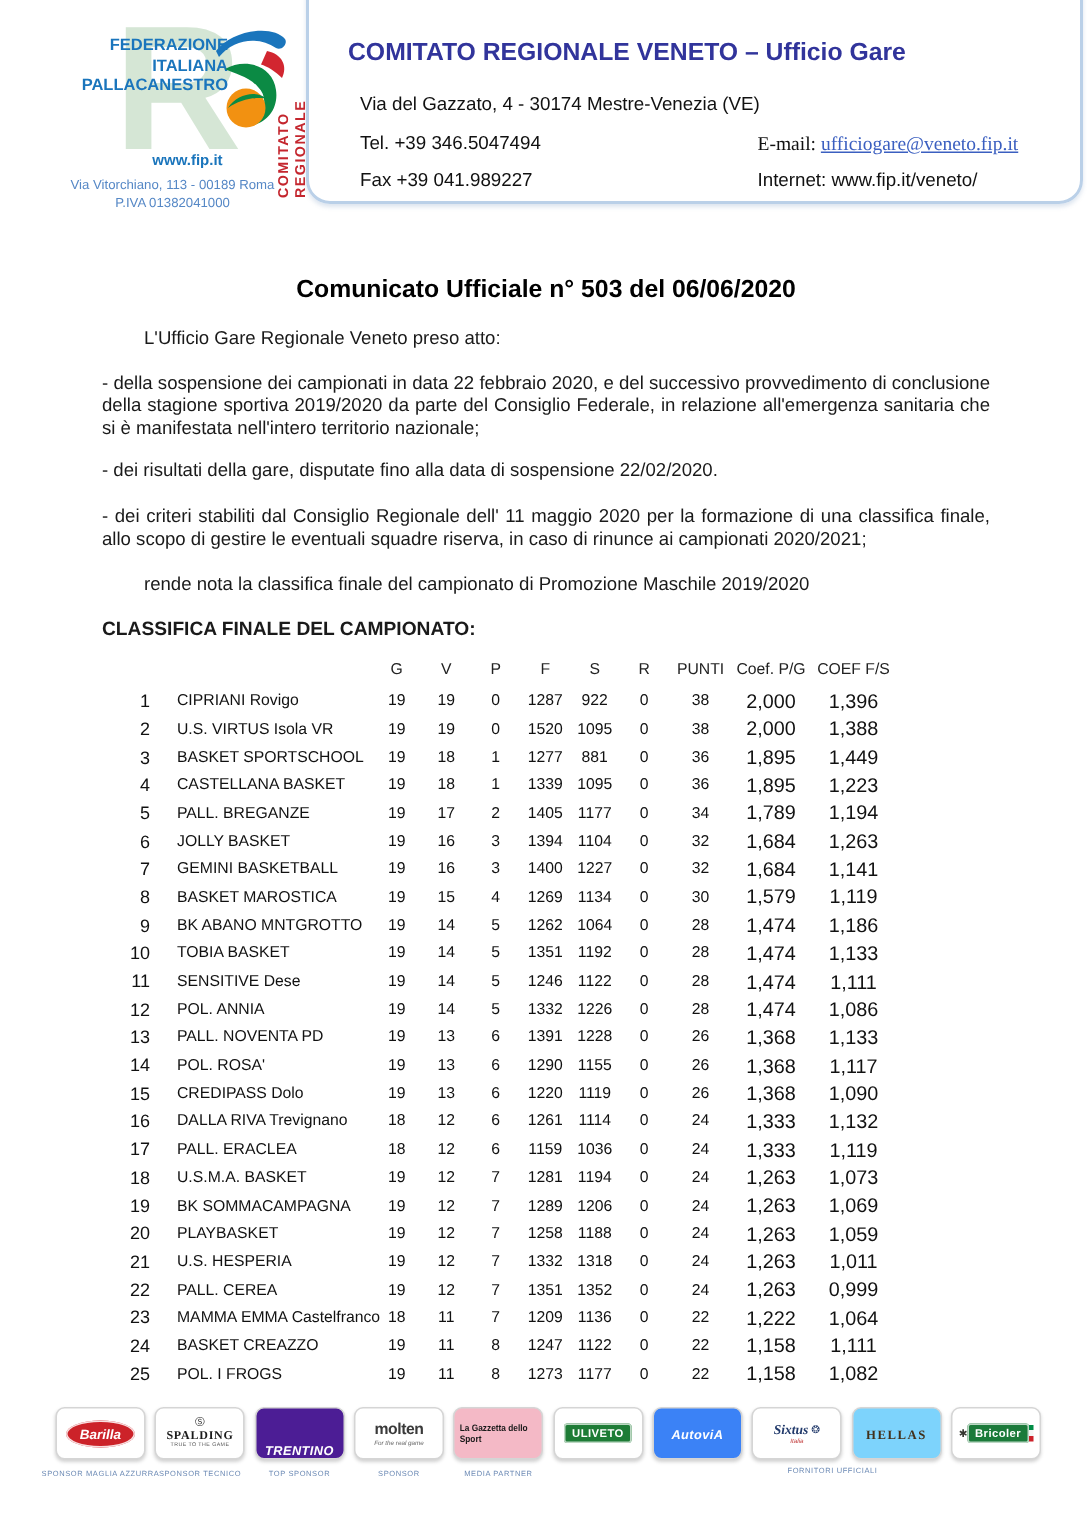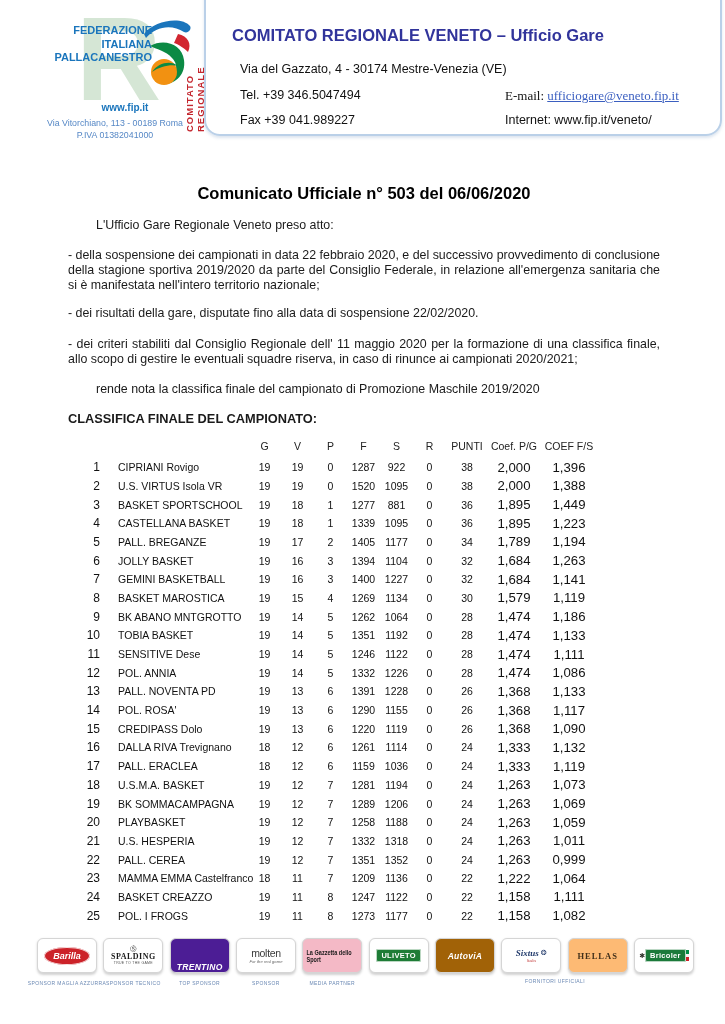--- a/index.html
+++ b/index.html
@@ -69,21 +69,21 @@
   .lg-oval{font-style:italic;font-weight:bold;font-size:9px;padding:4px 9px;border-radius:50%;
         box-shadow:inset 0 0 0 1px rgba(255,255,255,.85);}
   .lg-band{font-weight:bold;font-size:7.5px;padding:2px 5px;border-radius:2px;letter-spacing:.3px;
         box-shadow:inset 0 0 0 1px rgba(255,255,255,.7);}
   .lg-plate-text{font-weight:bold;font-style:italic;font-size:8.5px;letter-spacing:.3px;}
   .s-gazzetta .lg-plate-text{font-style:normal;font-size:6.3px;transform:scaleX(.88);letter-spacing:0;}
   .s-hellas .lg-plate-text{font-style:normal;font-family:"Liberation Serif",serif;letter-spacing:1px;}
   .sp-circ{font-size:6.5px;line-height:6px;}
   .sp-main{font-weight:bold;font-size:8px;letter-spacing:.5px;font-family:"Liberation Serif",serif;}
   .sp-sub{font-size:3.5px;letter-spacing:.3px;color:#555;}
-  .mol-main{font-weight:normal;font-size:10.5px;letter-spacing:-.3px;}
+  .mol-main{font-weight:bold;font-size:10.5px;letter-spacing:-.3px;}
   .mol-sub{font-size:4.2px;font-style:italic;color:#666;}
   .sx-row{display:flex;align-items:center;gap:2px;}
   .sx-main{font-weight:bold;font-style:italic;font-size:9px;font-family:"Liberation Serif",serif;}
   .sx-emblem{font-size:7px;}
   .sx-sub{font-size:4.2px;color:#c23a3a;font-style:italic;}
   .br-row{display:flex;align-items:center;gap:0;}
   .br-star{color:#33342e;font-size:7px;}
   .br-flag{width:3px;height:11px;background:linear-gradient(to bottom,#008c45 33%,#f4f4f4 33%,#f4f4f4 66%,#cd212a 66%);}
 </style>
 </head>
@@ -510,37 +510,37 @@
         </div>
         <div class="sponsor-caption">MEDIA PARTNER</div>
       </div>
       <div class="sponsor-cell">
         <div class="sponsor-box s-uliveto">
           <span class="lg-band" style="background: rgb(30, 124, 54); color: rgb(255, 255, 255);">ULIVETO</span>
         </div>
         <div class="sponsor-caption"></div>
       </div>
       <div class="sponsor-cell">
-        <div class="sponsor-box s-autovia" style="background: #a16207;">
+        <div class="sponsor-box s-autovia" style="background: #3b82f6;">
           <span class="lg-plate-text" style="color: rgb(255, 255, 255);">AutoviA</span>
         </div>
         <div class="sponsor-caption"></div>
       </div>
       <div class="sponsor-cell">
         <div class="sponsor-box s-sixtus">
           <div class="sx-row">
             <span class="sx-main" style="color: rgb(34, 58, 107);">Sixtus</span>
             <span class="sx-emblem" style="color: rgb(34, 58, 107);">❂</span>
           </div>
           <span class="sx-sub">Italia</span>
         </div>
         <div class="sponsor-caption"></div>
       </div>
       <div class="sponsor-cell">
-        <div class="sponsor-box s-hellas" style="background: #fdba74;">
+        <div class="sponsor-box s-hellas" style="background: #7dd3fc;">
           <span class="lg-plate-text" style="color: rgb(66, 48, 26);">HELLAS</span>
         </div>
         <div class="sponsor-caption"></div>
       </div>
       <div class="sponsor-cell">
         <div class="sponsor-box s-bricoler">
           <div class="br-row">
             <span class="br-star">✱</span>
             <span class="lg-band" style="background: rgb(27, 122, 58); color: rgb(255, 255, 255);">Bricoler</span>
             <span class="br-flag"></span>

